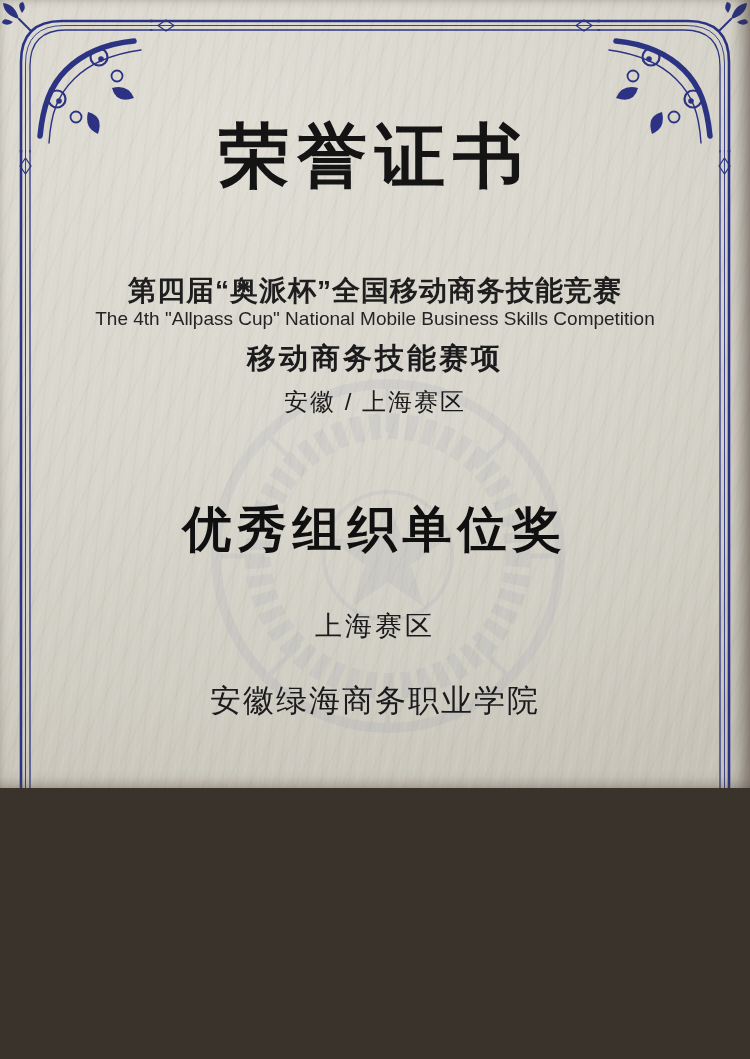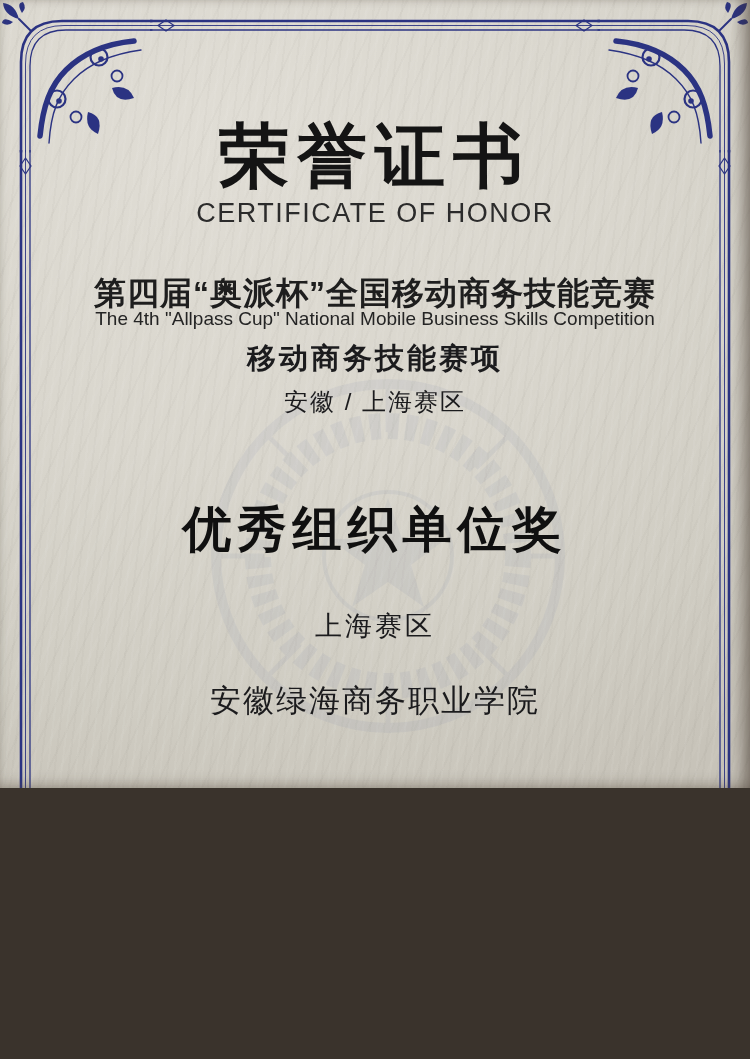--- a/index.html
+++ b/index.html
@@ -20,21 +20,21 @@
     position:absolute;inset:0;pointer-events:none;
     box-shadow:
       inset -16px 0 16px -9px rgba(62,50,40,0.55),
       inset 0 -12px 14px -9px rgba(90,80,66,0.38),
       inset 7px 0 10px -7px rgba(120,112,100,0.28),
       inset 0 6px 9px -7px rgba(130,122,112,0.32);
   }
   .line{position:absolute;left:0;width:100%;text-align:center;color:#1b1b1d;white-space:nowrap;}
   .title-cn{top:110px;font-family:"DejaVu Serif","Liberation Serif",serif;font-size:70px;font-weight:700;letter-spacing:8px;color:#141414;}
   .title-en{top:198px;font-size:27px;font-weight:400;letter-spacing:1.5px;color:#2b2b2b;}
-  .comp-cn{top:272px;font-size:32px;font-weight:600;color:#1e1e1e;letter-spacing:1px;}
+  .comp-cn{top:272px;font-size:28px;font-weight:600;color:#1e1e1e;letter-spacing:1px;}
   .comp-en{top:308px;font-size:19px;font-weight:500;color:#242424;}
   .event-cn{top:339px;font-size:29px;font-weight:600;letter-spacing:3px;}
   .region{top:386px;font-size:24px;font-weight:500;letter-spacing:2px;}
   .award{top:497px;font-size:49px;font-weight:800;letter-spacing:6px;color:#101010;}
   .recipient-label{top:608px;font-size:27px;font-weight:500;letter-spacing:3px;}
   .recipient{top:680px;font-size:31px;font-weight:400;letter-spacing:2px;}
   .issuer{top:882px;font-size:23px;font-weight:500;letter-spacing:1px;z-index:2;}
   .issue-date{top:919px;font-size:21px;font-weight:500;letter-spacing:4px;z-index:2;}
   .certno{top:993px;font-size:19px;font-weight:500;letter-spacing:1px;color:#202022;}
   .border-svg,.watermark-svg,.seal-svg{position:absolute;pointer-events:none;}
@@ -125,21 +125,20 @@
         <line x1="90" y1="90" x2="122" y2="122"></line>
           <line x1="298" y1="298" x2="330" y2="330"></line>
         <line x1="330" y1="90" x2="298" y2="122"></line>
           <line x1="122" y1="298" x2="90" y2="330"></line>
       </g>
       <path d="M210,152 L224,193 L268,193 L233,219 L246,261 L210,236 L174,261 L187,219 L152,193 L196,193 Z" fill="#5f6f9f" stroke="none"></path>
     </g>
   </svg>
 
   <div class="line title-cn">荣誉证书</div>
-  <div class="line title-en">CERTIFICATE OF HONOR</div>
   <div class="line comp-cn">第四届“奥派杯”全国移动商务技能竞赛</div>
   <div class="line comp-en">The 4th  "Allpass Cup" National Mobile Business Skills Competition</div>
   <div class="line event-cn">移动商务技能赛项</div>
   <div class="line region">安徽 / 上海赛区</div>
   <div class="line award">优秀组织单位奖</div>
   <div class="line recipient-label">上海赛区</div>
   <div class="line recipient">安徽绿海商务职业学院</div>
   <div class="line issuer">全国电子商务职业教育教学指导委员会</div>
   <div class="line issue-date">二〇一九年十月</div>
   <div class="line certno"><span>证书编号：</span><span>APMECU2019001001</span></div>

